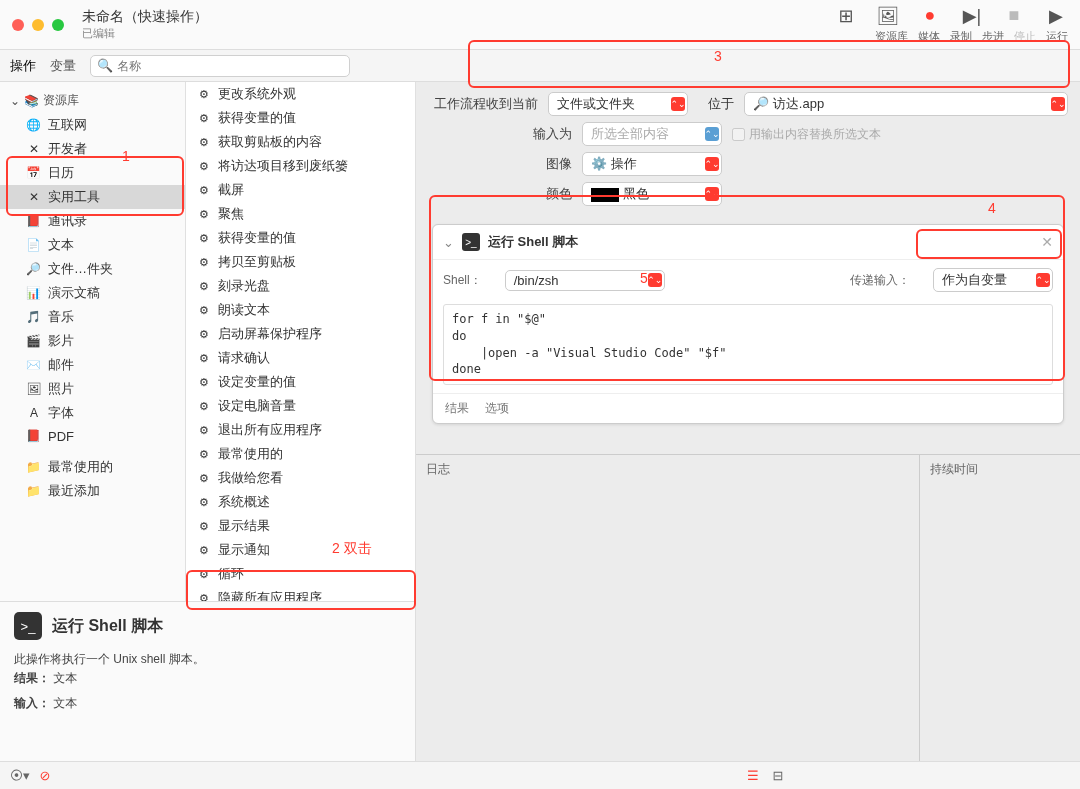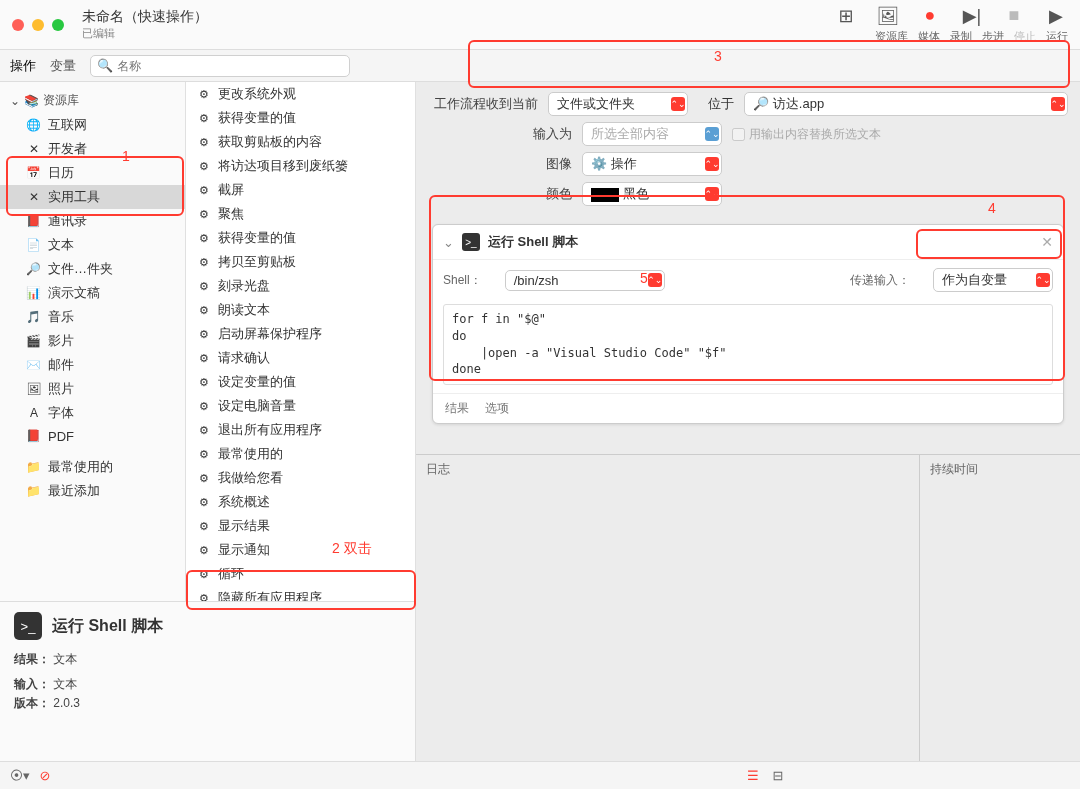--- a/index.html
+++ b/index.html
@@ -368,23 +368,23 @@
     </div>
   </div>
 </div>
 
 <div class="desc-panel">
   <div class="desc-head">
     <div class="dicon">&gt;_</div>
     <div class="dtitle">运行 Shell 脚本</div>
   </div>
   <div class="desc-body">
+    <div>此操作将执行一个 Unix shell 脚本。</div>
     <div><span class="k">结果：</span> <span>文本</span></div>
     <div style="margin-top:6px"><span class="k">输入：</span> <span>文本</span></div>
-    <div><span class="k">版本：</span> <span>2.0.3</span></div>
   </div>
 </div>
 
 <div class="statusbar">
   <span>⦿▾</span>
   <span class="sred">⊘</span>
   <div class="mid">
     <span class="sred">☰</span>
     <span>⊟</span>
   </div>

